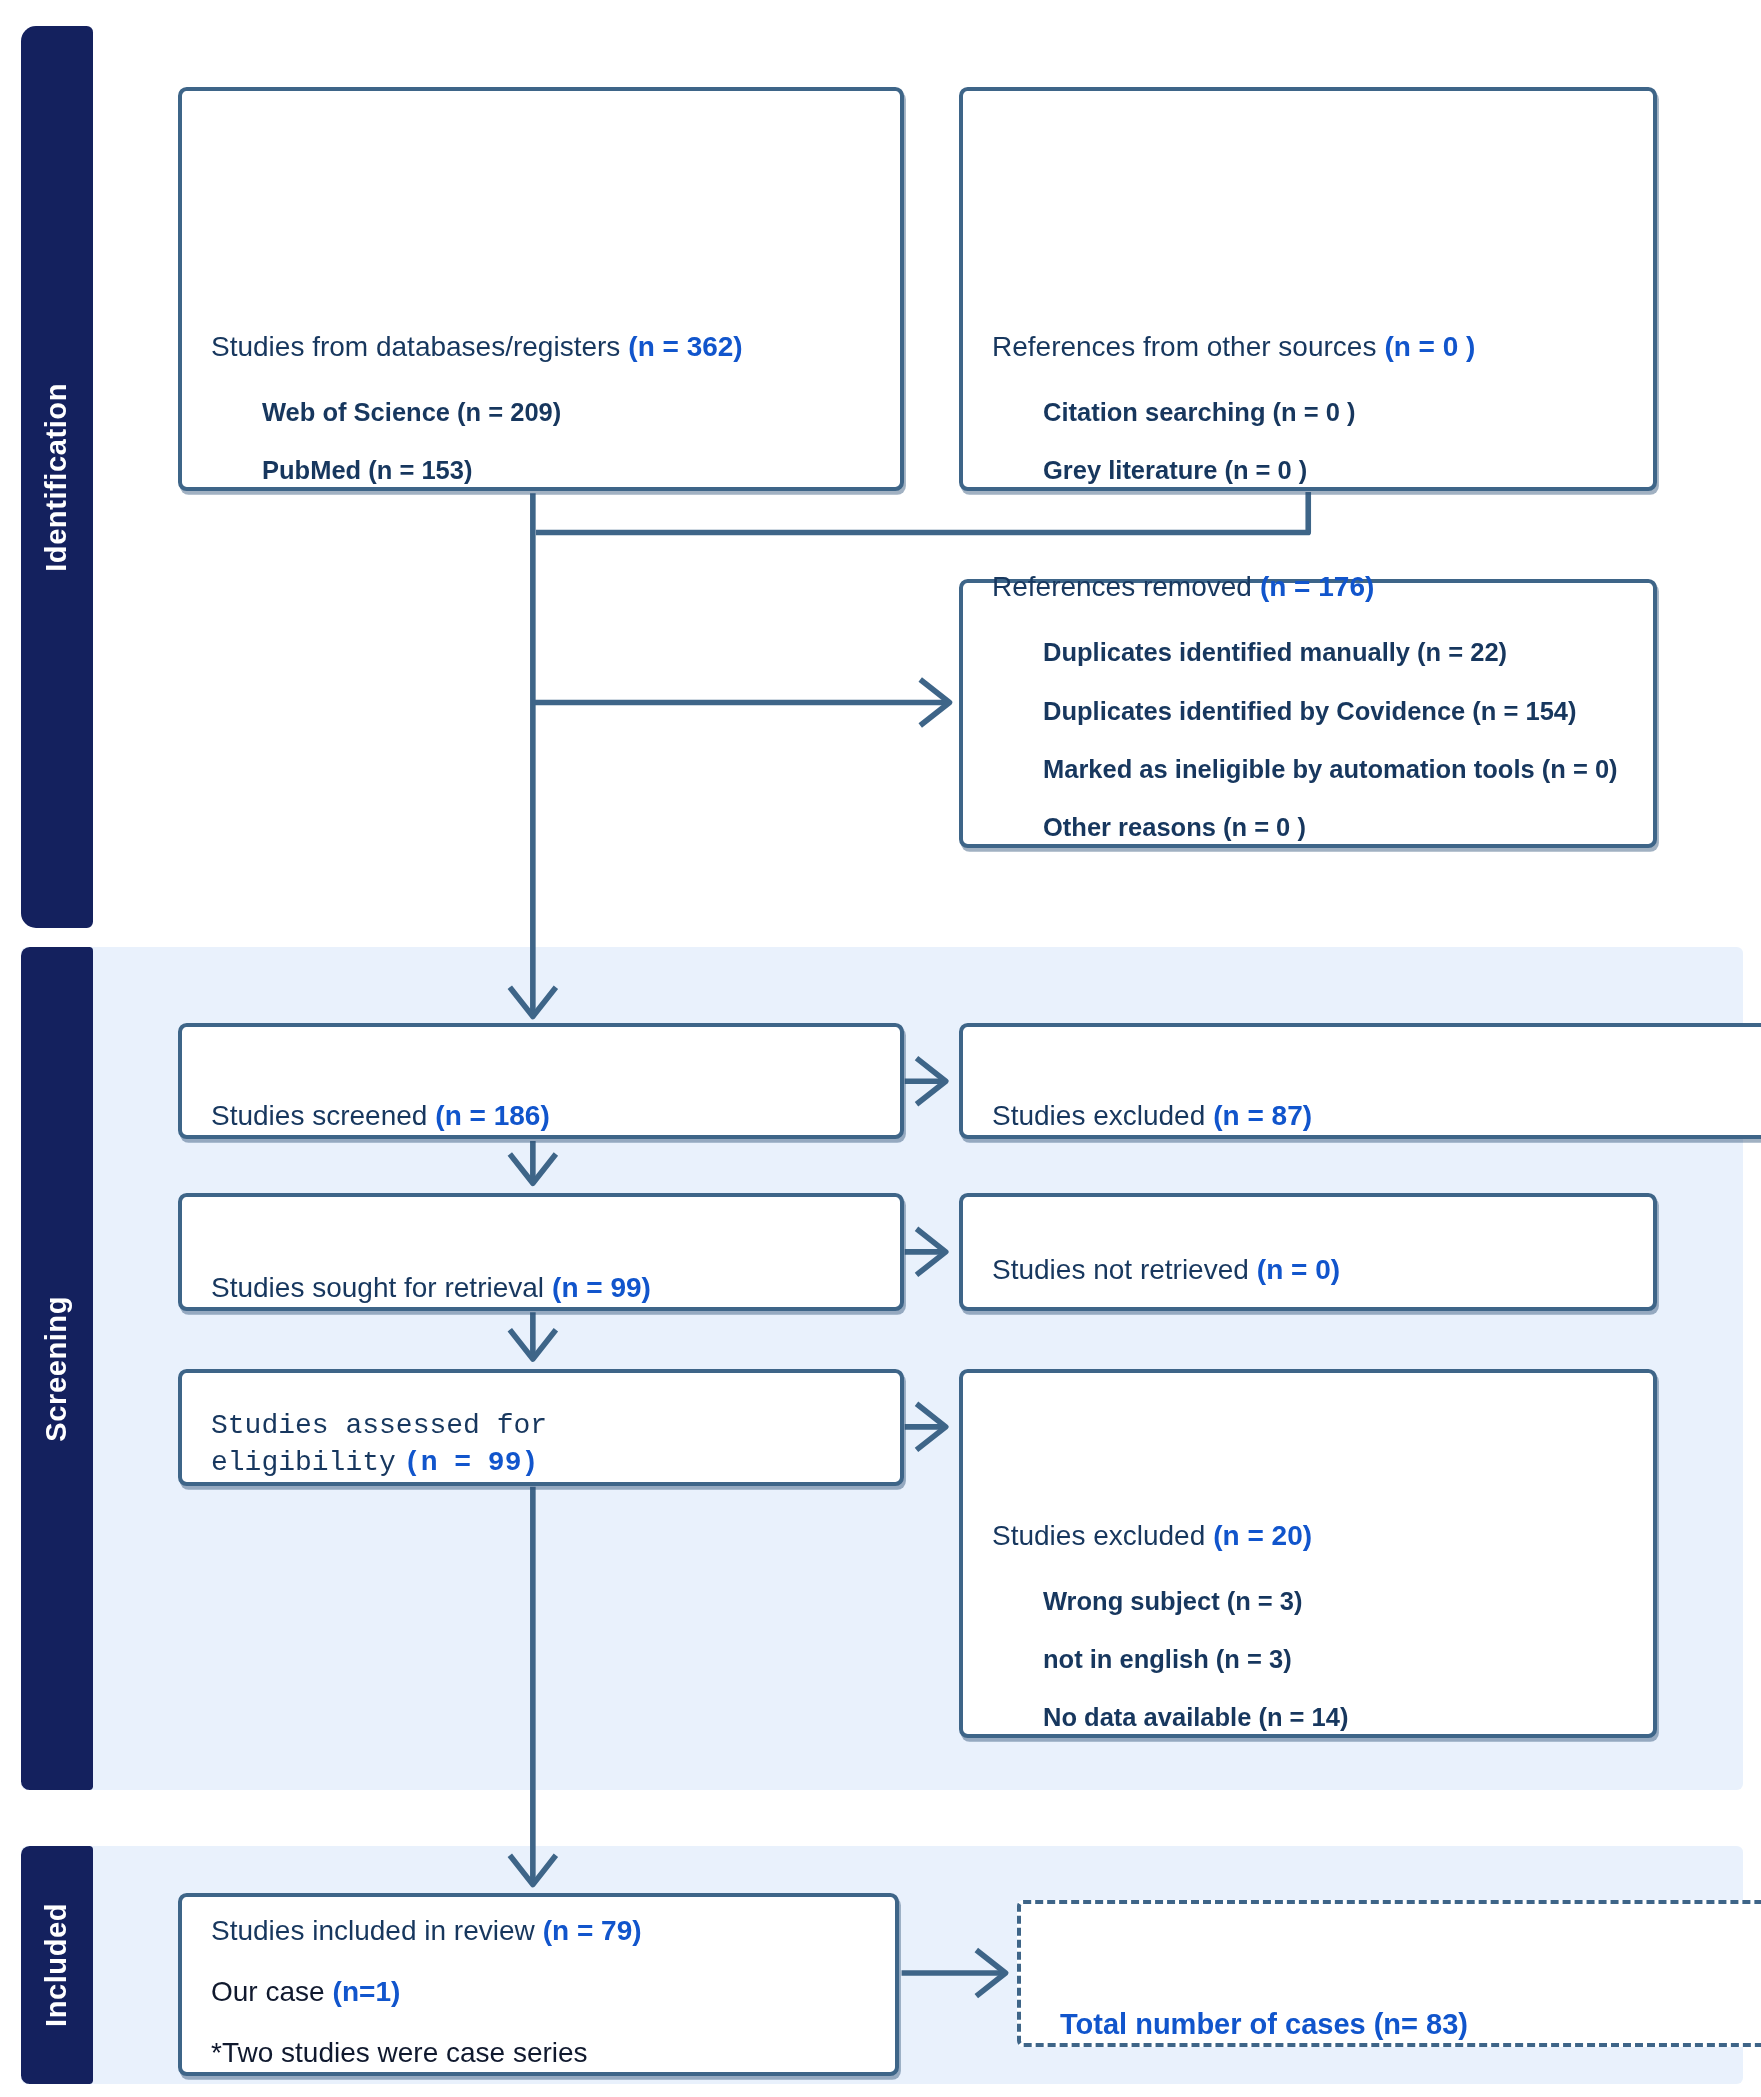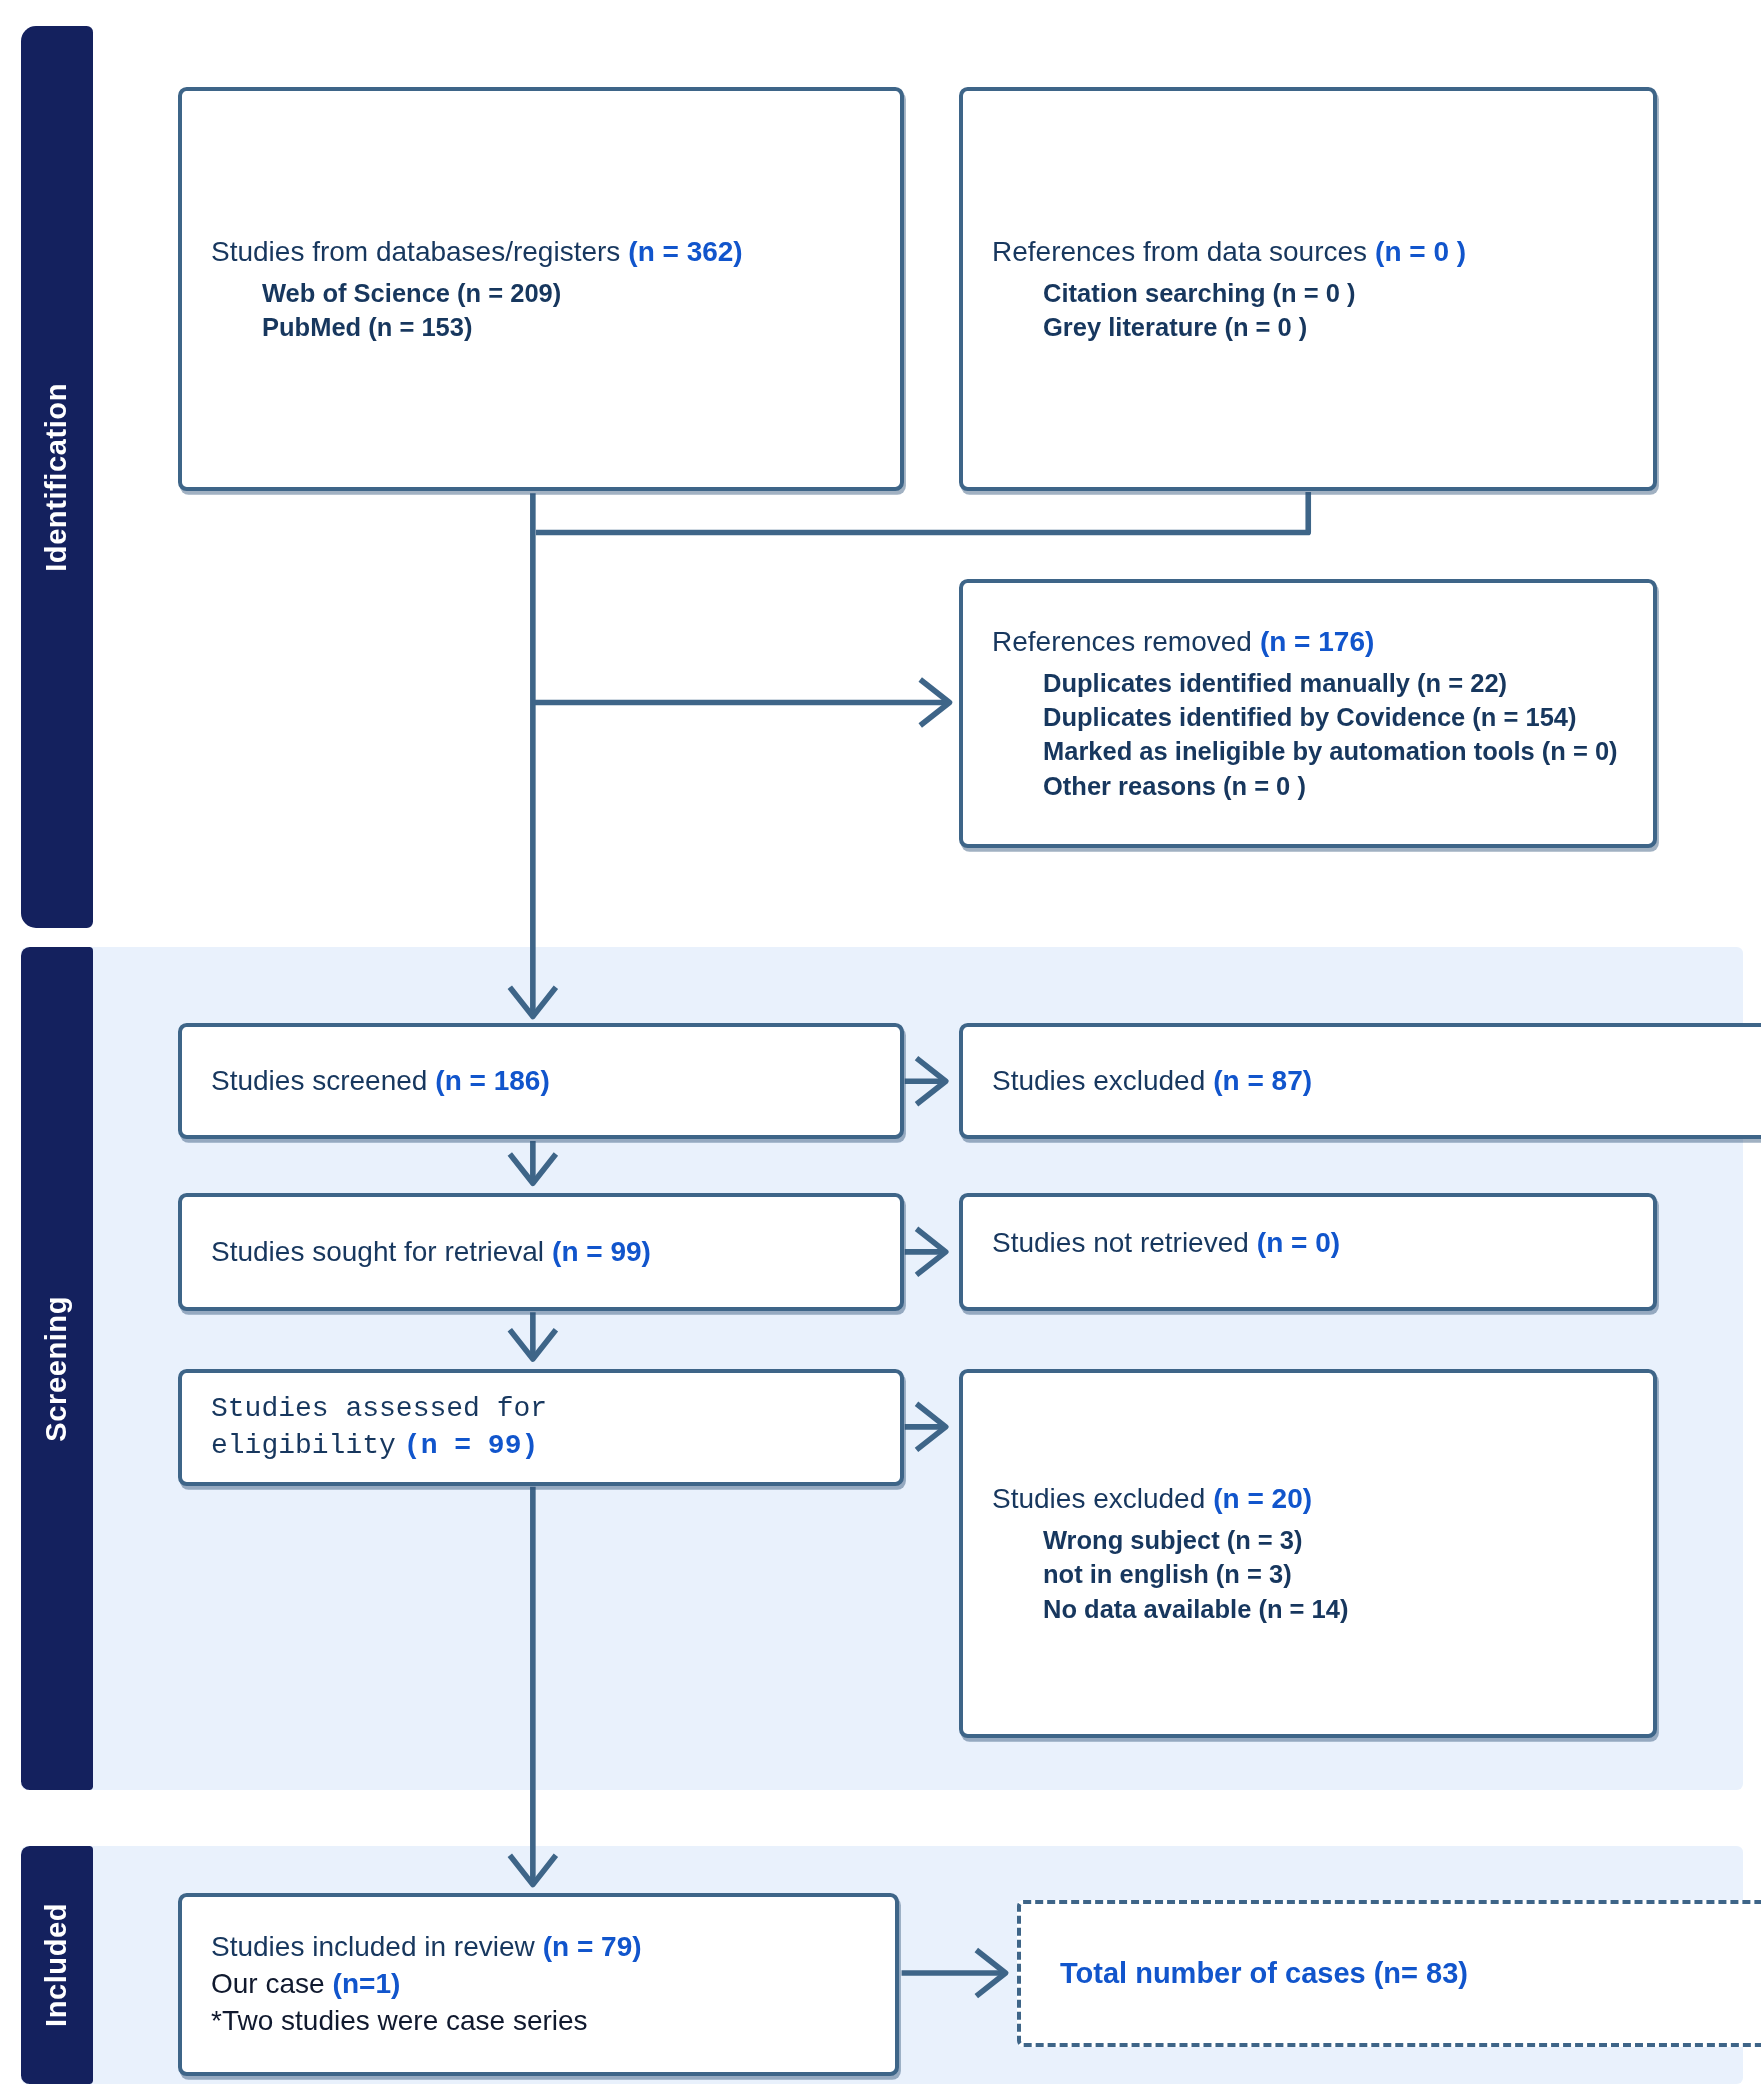--- a/index.html
+++ b/index.html
@@ -25,22 +25,22 @@
   .stagebar span{
     writing-mode:vertical-rl;transform:rotate(180deg);
     color:var(--stage-label,#fff);font-size:29px;font-weight:700;letter-spacing:0.6px;white-space:nowrap;
   }
   svg.arrows{position:absolute;left:0;top:0;z-index:3;}
   svg.arrows path{stroke:var(--box-border,#3e6588);stroke-width:9;fill:none;stroke-linejoin:round;}
   .box{
     position:absolute;box-sizing:border-box;background:var(--box-bg,#fff);
     border:4.4px solid var(--box-border,#3e6588);border-radius:8.7px;
     box-shadow:1.9px 3.7px 0 rgba(47,83,120,0.45);
-    display:flex;flex-direction:column;justify-content:center;
-    padding-left:29px;padding-right:12.5px;z-index:4;
+    display:flex;flex-direction:column;justify-content:flex-end;
+    padding-left:29px;padding-right:12.5px;z-index:4;gap:24px;
   }
   .box .line{font-size:28px;line-height:1.32;color:var(--text-navy,#17375e);}
   .box .line.main{margin-bottom:5px;}
   .box .line .n{color:var(--text-emphasis,#1155cc);font-weight:700;margin-left:8px;white-space:nowrap;}
   .box .line.sub{font-size:25.5px;line-height:1.34;padding-left:51px;font-weight:bold;}
   .box .line .t2{color:var(--text-dark,#10192e);}
   .box.dashed{
     border-style:dashed;border-width:4.4px;border-radius:6.2px;box-shadow:none;padding-left:39px;
   }
   .box.dashed .line{font-size:29px;font-weight:700;color:var(--text-emphasis,#1155cc);}
@@ -88,21 +88,21 @@
   <div class="box" style="left:178px;top:87px;width:726px;height:404px;">
     <div class="line main">
       <span class="t">Studies from databases/registers</span><span class="n">(n = 362)</span>
     </div>
     <div class="line sub">Web of Science (n = 209)</div>
     <div class="line sub">PubMed (n = 153)</div>
   </div>
 
   <div class="box" style="left:959px;top:87px;width:698px;height:404px;">
     <div class="line main">
-      <span class="t">References from data sources</span><span class="n">(n = 0 )</span>
+      <span class="t">References from other sources</span><span class="n">(n = 0 )</span>
     </div>
     <div class="line sub">Citation searching (n = 0 )</div>
     <div class="line sub">Grey literature (n = 0 )</div>
   </div>
 
   <div class="box" style="left:959px;top:579px;width:698px;height:269px;">
     <div class="line main">
       <span class="t">References removed</span><span class="n">(n = 176)</span>
     </div>
     <div class="line sub">Duplicates identified manually (n = 22)</div>

